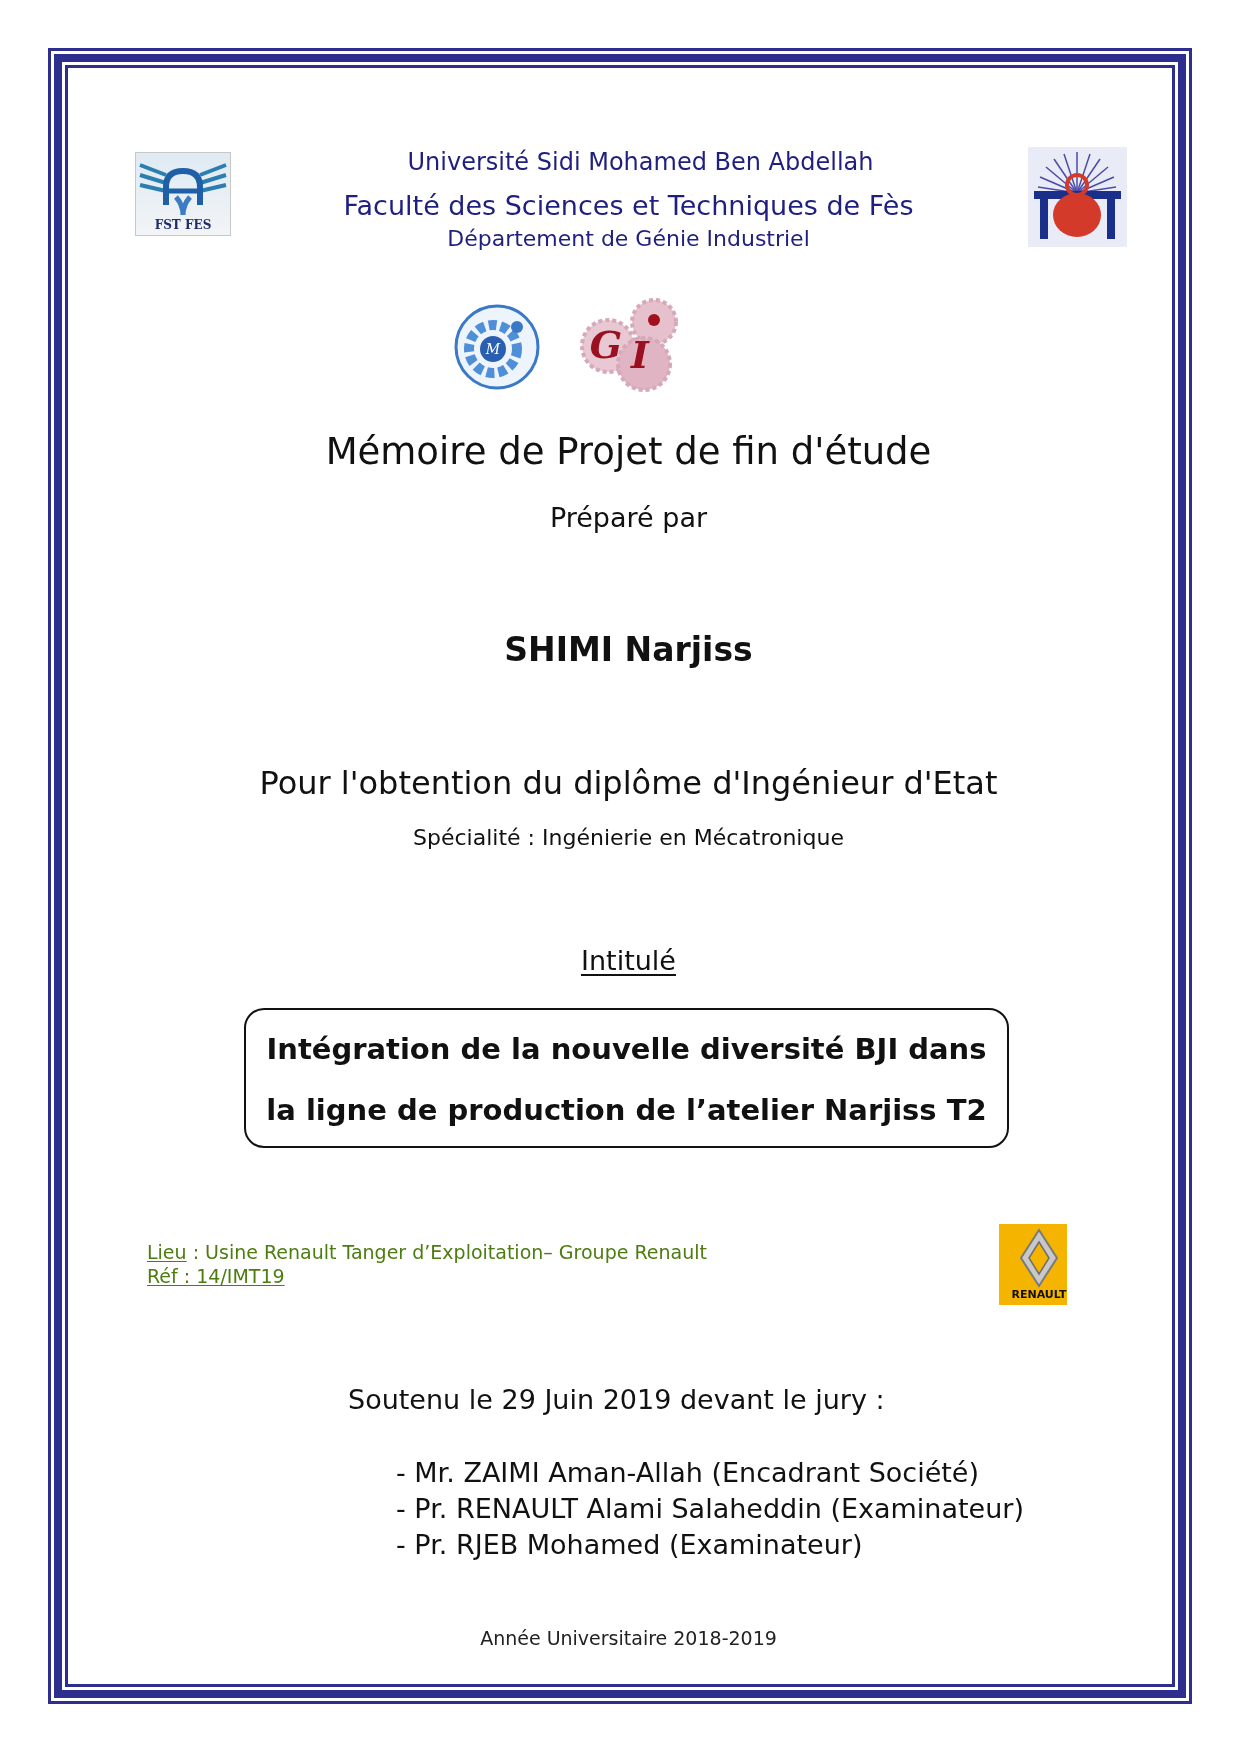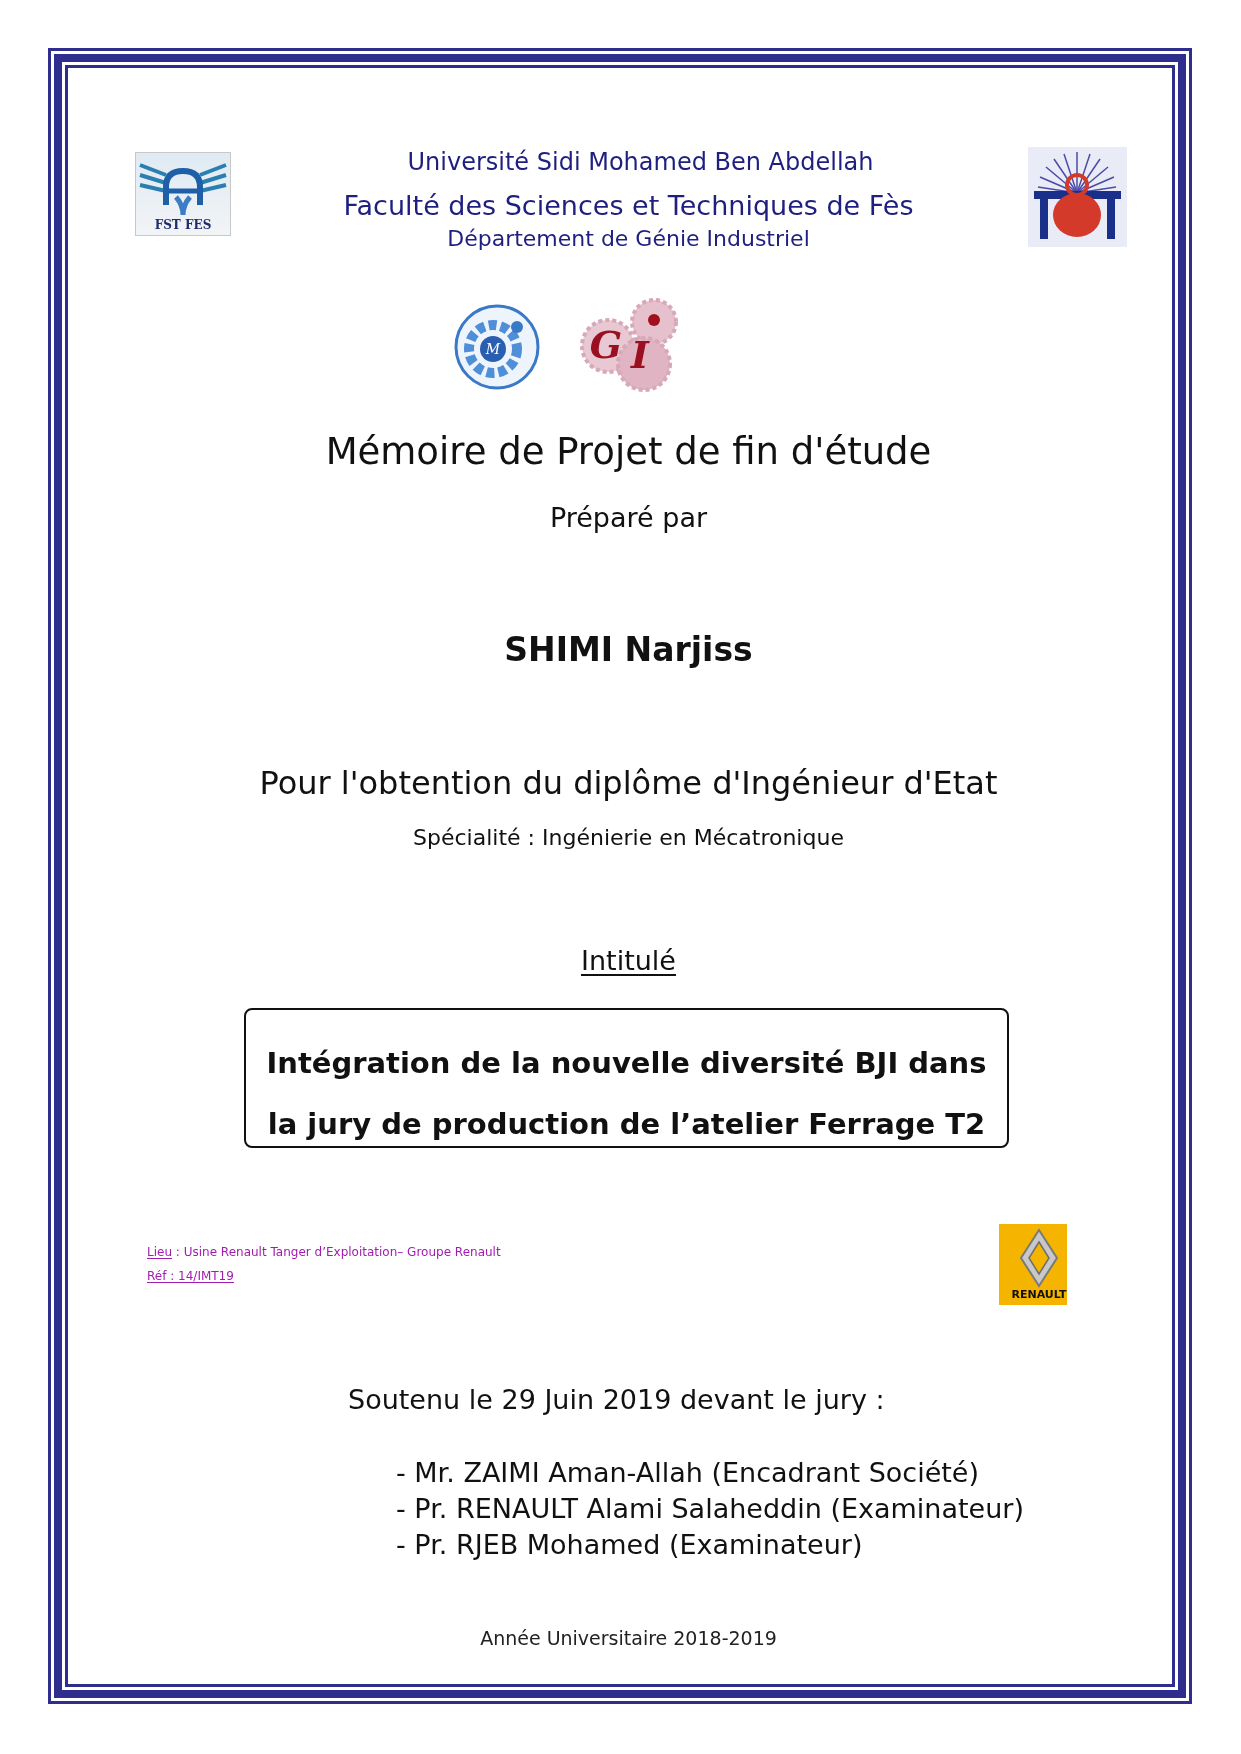--- a/index.html
+++ b/index.html
@@ -35,24 +35,24 @@
 
   .memoire { top: 430px; font-size: 37px; left: 8px; }
   .prepare { top: 502px; font-size: 27px; left: 8px; }
   .student { top: 630px; font-size: 33px; font-weight: bold; left: 8px; }
   .diplome { top: 764px; font-size: 32px; left: 8px; }
   .specialite { top: 825px; font-size: 22px; left: 8px; }
   .intitule { top: 945px; font-size: 27px; left: 8px; }
   .intitule span { text-decoration: underline; text-underline-offset: 4px; }
   .title-box {
     position: absolute; left: 244px; top: 1008px; width: 765px; height: 140px;
-    box-sizing: border-box; border: 2px solid #111; border-radius: 8px;
-    text-align: center; font-weight: bold; font-size: 29px; line-height: 61px; padding-top: 23px;
+    box-sizing: border-box; border: 2px solid #111; border-radius: 20px;
+    text-align: center; font-weight: bold; font-size: 29px; line-height: 61px; padding-top: 9px;
   }
-  .lieu { left: 147px; top: 1240px; font-size: 12px; line-height: 24px; color: #a21caf; }
+  .lieu { left: 147px; top: 1240px; font-size: 19px; line-height: 24px; color: #4d7c0f; }
   .lieu u { text-underline-offset: 2px; }
   .soutenu { left: 348px; top: 1384px; font-size: 27px; }
   .jury { left: 396px; top: 1455px; font-size: 27px; line-height: 36px; margin: 0; padding: 0; list-style: none; }
   .annee { top: 1627px; font-size: 19px; left: 8px; color: #222; }
 </style>
 </head>
 <body>
 
 <div class="frame-outer"></div>
 <div class="frame-thick"></div>
@@ -125,21 +125,21 @@
 
 <div class="center memoire">Mémoire de Projet de fin d'étude</div>
 <div class="center prepare">Préparé par</div>
 <div class="center student">SHIMI Narjiss</div>
 <div class="center diplome">Pour l'obtention du diplôme d'Ingénieur d'Etat</div>
 <div class="center specialite">Spécialité : Ingénierie en Mécatronique</div>
 <div class="center intitule"><span>Intitulé</span></div>
 
 <div class="title-box">
   <div>Intégration de la nouvelle diversité BJI dans</div>
-  <div>la jury de production de l’atelier Ferrage T2</div>
+  <div>la ligne de production de l’atelier Narjiss T2</div>
 </div>
 
 <div class="abs lieu">
   <div><u>Lieu</u><span> : Usine Renault Tanger d’Exploitation– Groupe Renault</span></div>
   <div><u>Réf : 14/IMT19</u></div>
 </div>
 
 <div class="abs logo-renault">
   <svg width="80" height="81" viewBox="0 0 80 81">
     <polygon points="40,6 58,34 40,62 22,34" fill="#c8c8c8" stroke="#7a7a7a" stroke-width="2"></polygon>

